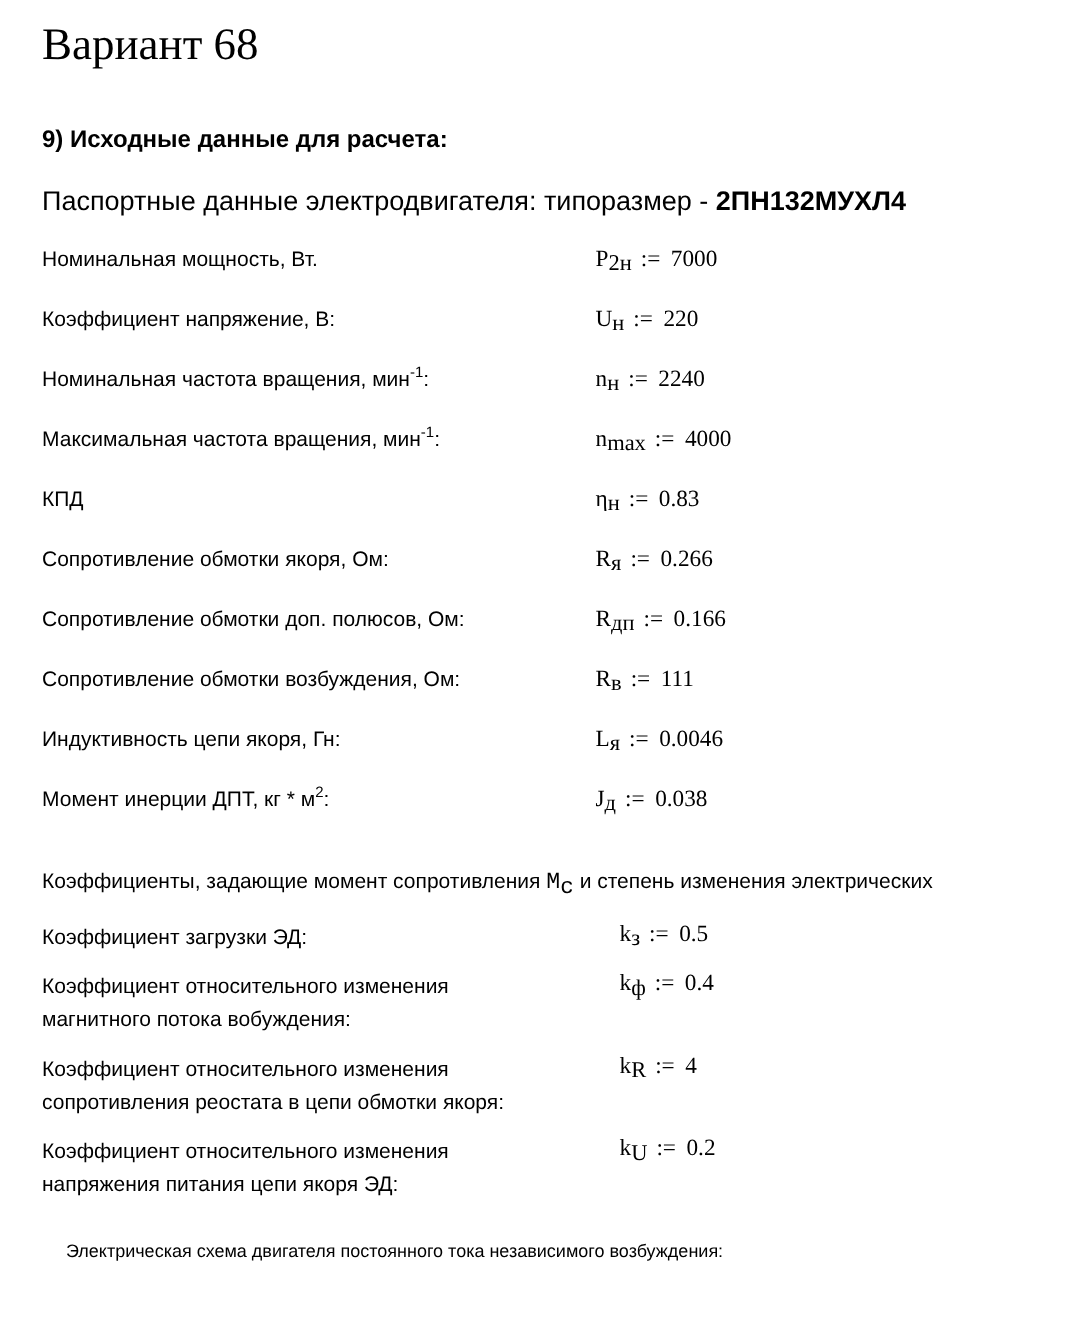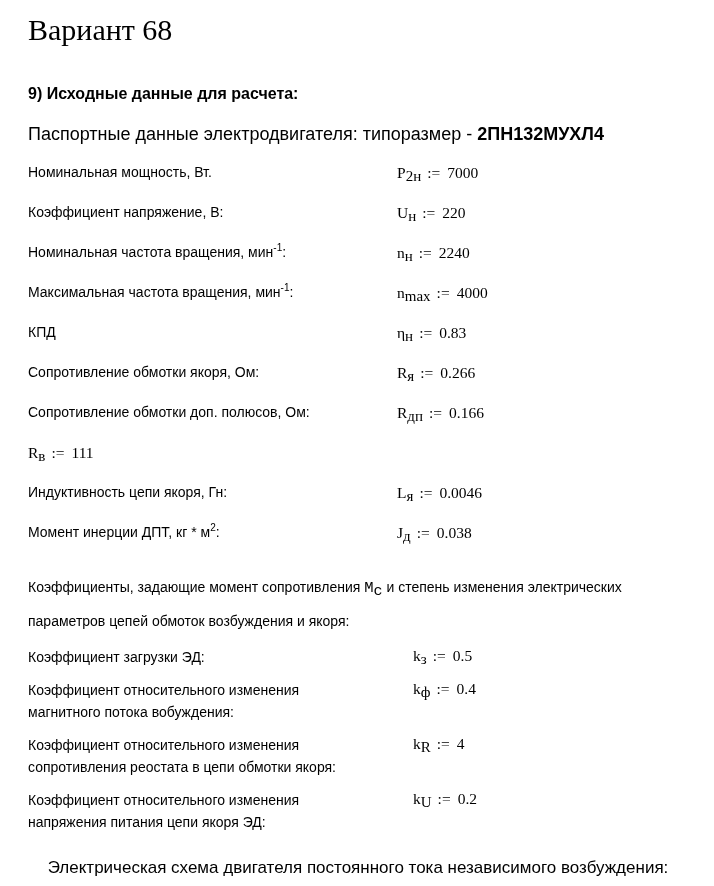--- a/index.html
+++ b/index.html
@@ -52,24 +52,23 @@
     line-height: 33px;
     margin: 20px 0 0 0;
   }
   .mvar-inline { font-family: Liberation Mono, monospace; font-size: 15.5px; }
 
   .coeffs { margin-top: 8px; }
   .crow { display: flex; margin-bottom: 11px; }
   .clabel { flex: 0 0 385px; font-size: 14px; line-height: 22px; }
 
   .footer-line {
-    font-size: 17px;
+    font-size: 12px;
     line-height: 17px;
-    margin: 26px 0 0 0;
-    text-align: center;
+    margin: 26px 0 0 16px;
   }
 </style>
 </head>
 <body>
 
 <div class="page">
 
   <h1 class="title">Вариант 68</h1>
 
   <h2 class="heading">9) Исходные данные для расчета:</h2>
@@ -107,36 +106,37 @@
       <div class="plabel"><span>Сопротивление обмотки якоря, Ом:</span><sup class="lsup"></sup><span></span></div>
       <div class="pform"><span>R</span><sub class="msub">я</sub><span class="massign">:=</span><span>0.266</span></div>
     </div>
 
     <div class="prow">
       <div class="plabel"><span>Сопротивление обмотки доп. полюсов, Ом:</span><sup class="lsup"></sup><span></span></div>
       <div class="pform"><span>R</span><sub class="msub">дп</sub><span class="massign">:=</span><span>0.166</span></div>
     </div>
 
     <div class="prow">
+      <div class="plabel"><span>Сопротивление обмотки возбуждения, Ом:</span><sup class="lsup"></sup><span></span></div>
       <div class="pform"><span>R</span><sub class="msub">в</sub><span class="massign">:=</span><span>111</span></div>
     </div>
 
     <div class="prow">
       <div class="plabel"><span>Индуктивность цепи якоря, Гн:</span><sup class="lsup"></sup><span></span></div>
       <div class="pform"><span>L</span><sub class="msub">я</sub><span class="massign">:=</span><span>0.0046</span></div>
     </div>
 
     <div class="prow">
       <div class="plabel"><span>Момент инерции ДПТ, кг * м</span><sup class="lsup">2</sup><span>:</span></div>
       <div class="pform"><span>J</span><sub class="msub">д</sub><span class="massign">:=</span><span>0.038</span></div>
     </div>
 
   </div>
 
-  <p class="intro"><span>Коэффициенты, задающие момент сопротивления </span><span class="mvar-inline"><span>M</span><sub class="msub">с</sub></span><span> и степень изменения электрических</span><br><span>параметров цепей обмоток возбуждения и якоря:</span></p>
+  <p class="intro"><span>Коэффициенты, задающие момент сопротивления </span><span class="mvar-inline"><span>M</span><sub class="msub">с</sub></span><span> и степень изменения электрических</span><br></p>
 
   <div class="coeffs">
 
     <div class="crow">
       <div class="clabel"><span>Коэффициент загрузки ЭД:</span><span></span></div>
       <div class="cform"><span>k</span><sub class="msub">з</sub><span class="massign">:=</span><span>0.5</span></div>
     </div>
 
     <div class="crow">
       <div class="clabel"><span>Коэффициент относительного изменения</span><br><span>магнитного потока вобуждения:</span></div>

